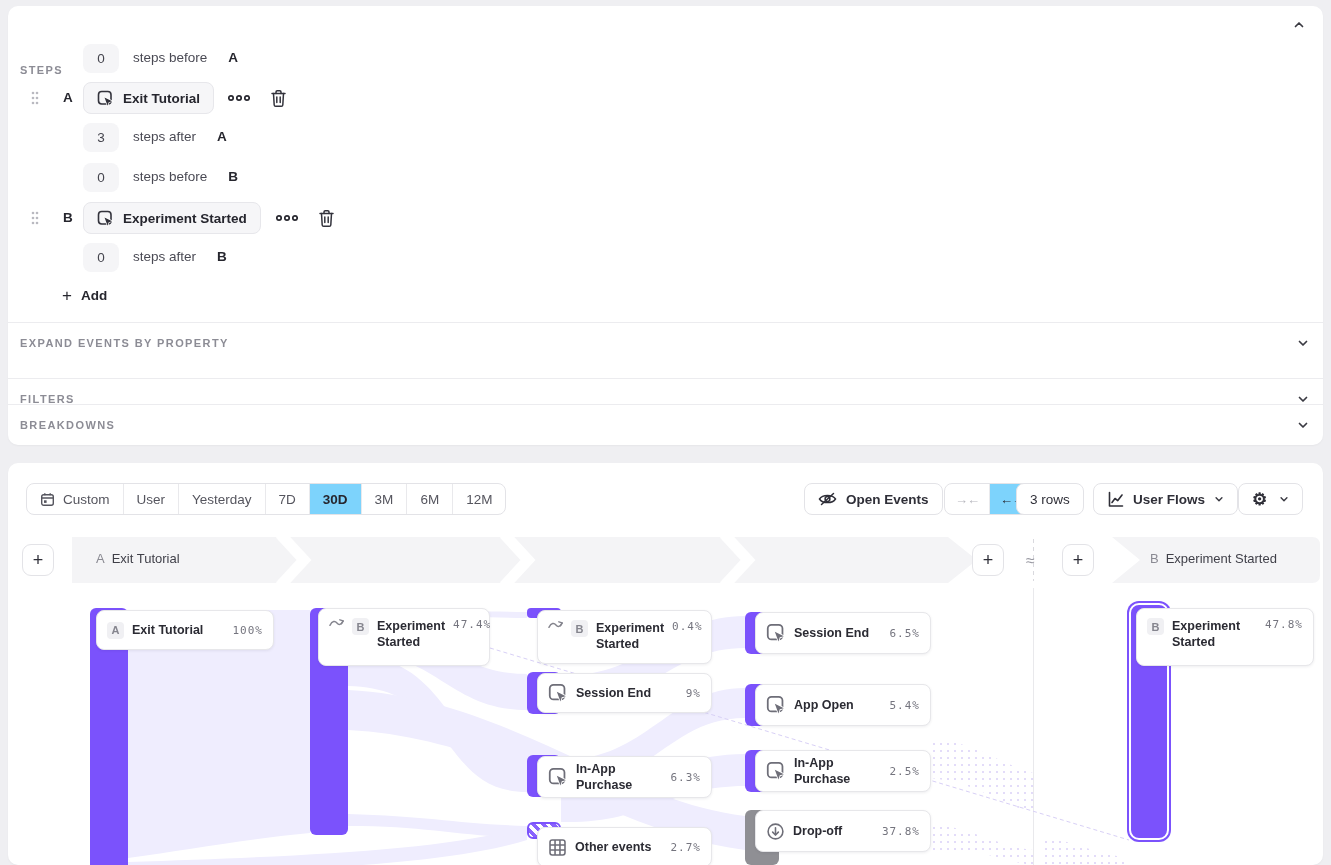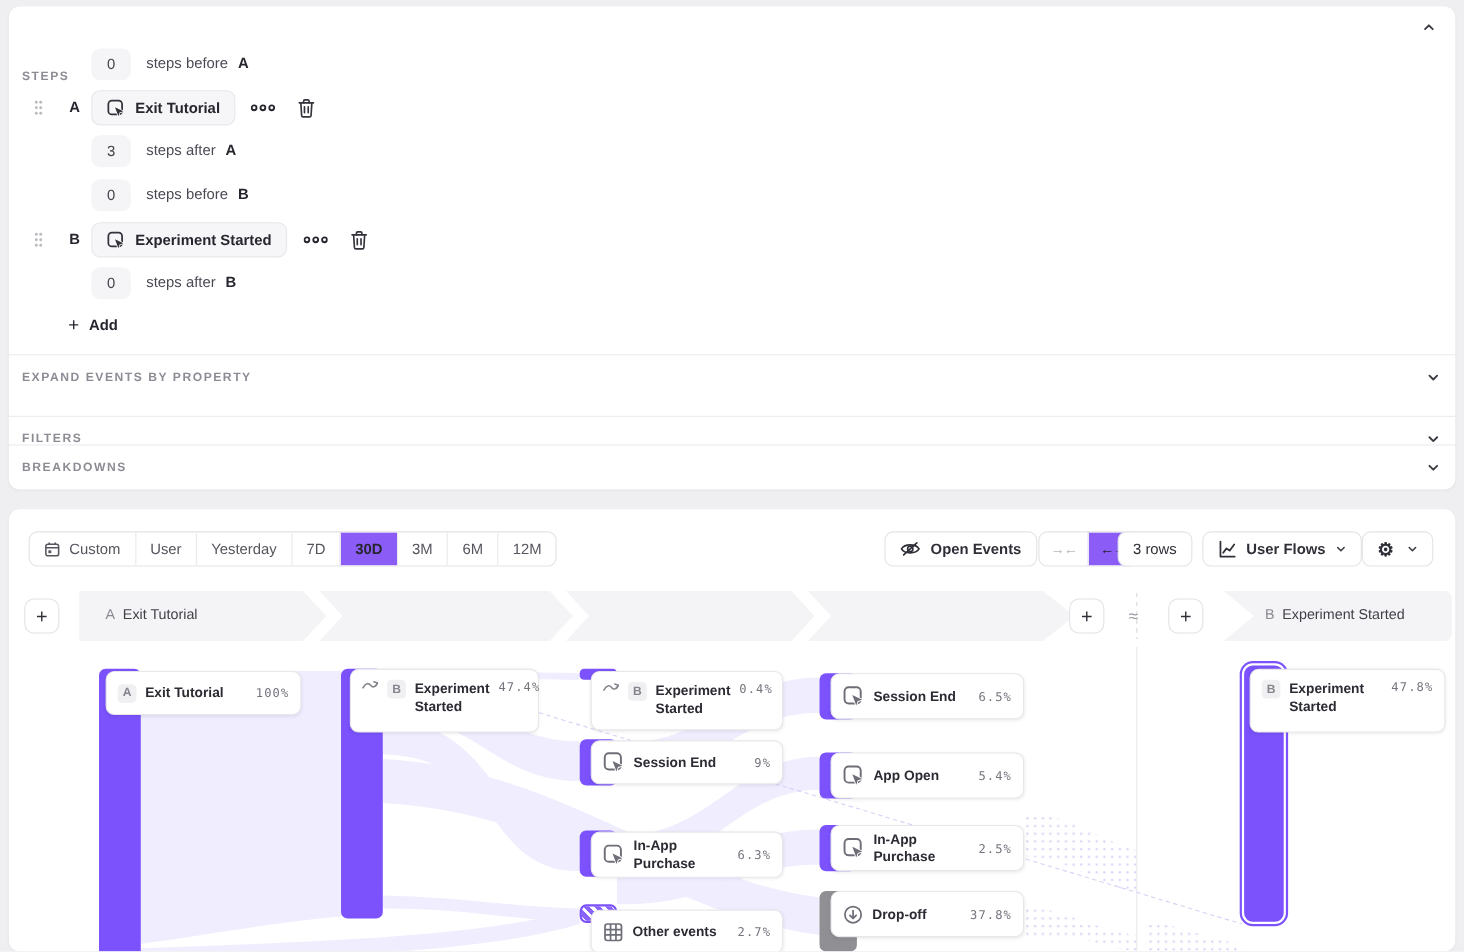--- a/index.html
+++ b/index.html
@@ -4,21 +4,21 @@
 <style>
   * { margin:0; padding:0; box-sizing:border-box; }
   html,body { width:1331px; height:865px; overflow:hidden; background:#EFEFF2;
     font-family:"Liberation Sans", sans-serif; color:#2E2E38; }
   .app { position:relative; width:1331px; height:865px; }
   .panel { position:absolute; background:#fff; border-radius:10px; box-shadow:0 1px 2px rgba(0,0,0,.04); }
   #panel1 { left:8px; top:6px; width:1315px; height:439px; }
   #panel2 { left:8px; top:463px; width:1315px; height:402px; overflow:hidden; }
 
   .abs { position:absolute; }
-  .flexc { display:flex; align-items:center; }
+  .flexc { display:flex; align-items:center;gap:12px; }
 
   
   .sect-label { font-size:11px; font-weight:700; letter-spacing:1.4px; color:#8C8C95; }
   .chev-btn { position:absolute; right:14px; width:20px; height:20px; display:flex; align-items:center; justify-content:center; cursor:pointer; }
   .count-box { position:absolute; left:75px; width:36px; height:29px; background:#F5F5F7; border-radius:8px;
     display:flex; align-items:center; justify-content:center; font-size:13.5px; color:#45454E; }
   .count-label { position:absolute; left:125px; font-size:13.5px; color:#4A4A54; }
   .count-ref { font-weight:700; color:#26262E; margin-left:9px; }
   .drag-handle { position:absolute; left:23px; top:9px; }
   .row-letter { position:absolute; left:55px; font-size:13.5px; font-weight:700; color:#26262E; }
@@ -28,21 +28,21 @@
   .add-btn { position:absolute; left:54px; display:flex; align-items:center; gap:9px; font-size:13.5px; font-weight:700; color:#26262E; cursor:pointer; }
   .add-plus { font-size:17px; font-weight:500; line-height:1; }
   .collapse-row { position:absolute; left:0; width:100%; height:41px; border-top:1px solid #ECECEF;
     display:flex; align-items:center; padding:0 14px 0 12px; cursor:pointer; }
   .collapse-row .sect-label { flex:1; }
 
   
   .seg-group { position:absolute; height:32px; display:flex; align-items:stretch; border:1px solid #E3E3E7; border-radius:8px; background:#fff; overflow:hidden; }
   .seg { display:flex; align-items:center; justify-content:center; gap:8px; padding:0 13px; font-size:13.5px; color:#55555E; cursor:pointer; border-left:1px solid #E9E9EC; white-space:nowrap; }
   .seg:first-child { border-left:none; }
-  .seg.sel { background:#8b5cf6; color:#26262E; font-weight:700; }
+  .seg.sel { background:#7dd3fc; color:#26262E; font-weight:700; }
   .btn { position:absolute; height:32px; background:#fff; border:1px solid #E3E3E7; border-radius:8px;
     display:flex; align-items:center; gap:9px; padding:0 13px; font-size:13.5px; font-weight:600; color:#2F2F38; cursor:pointer; }
   .arrow-seg { padding:0 10px; font-size:13px; letter-spacing:-1px; }
   .muted { color:#B7B7BE; }
 
   
   .plus-btn { position:absolute; width:32px; height:32px; background:#fff; border:1px solid #E3E3E7; border-radius:9px;
     display:flex; align-items:center; justify-content:center; font-size:18px; font-weight:400; color:#2F2F38; cursor:pointer; }
   .band-text { position:absolute; font-size:13px; color:#3F3F48; display:flex; gap:7px; align-items:center; }
   .band-letter { color:#8A8A93; }

